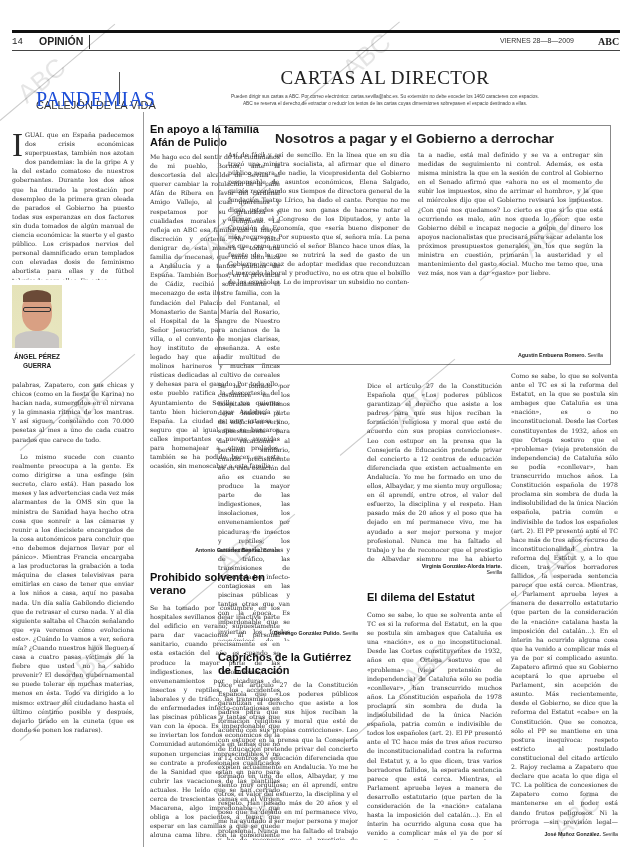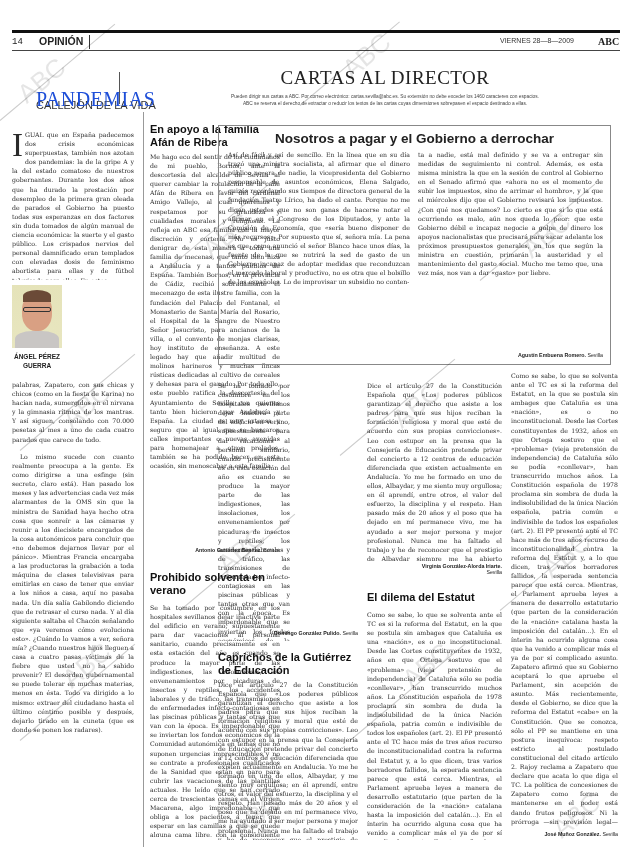--- a/index.html
+++ b/index.html
@@ -67,21 +67,21 @@
 
 <div class="abs txt" style="left:12px; top:380px; width:122px; height:70px; overflow:hidden;">
   <span>palabras, Zapatero, con sus chicas y chicos (como en la fiesta de Karina) no hacían nada, sumergidos en el nirvana y la gimnasia rítmica de los mantras. Y así siguen, consolando con 70.000 pesetas al mes a uno de cada cuatro parados que carece de todo.</span>
 </div>
 <div class="abs txt" style="left:12px; top:452px; width:122px; height:370px; overflow:hidden; text-indent:8px;">
   <span>Lo mismo sucede con cuanto realmente preocupa a la gente. Es como dirigirse a una esfinge (sin secreto, claro está). Han pasado los meses y las advertencias cada vez más alarmantes de la OMS sin que la ministra de Sanidad haya hecho otra cosa que sonreír a las cámaras y reunir a los diecisiete encargados de la cosa autonómicos para concluir que «no debemos dejarnos llevar por el pánico». Mientras Francia encargaba a las productoras la grabación a toda máquina de clases televisivas para emitirlas en caso de tener que enviar a los niños a casa, aquí no pasaba nada. Un día salía Gabilondo diciendo que de retrasar el curso nada. Y al día siguiente saltaba el Chacón señalando que «ya veremos cómo evoluciona esto». ¿Cuándo lo vamos a ver, señora mía? ¿Cuando nuestros hijos lleguen a casa a cuatro pasas víctimas de la fiebre que usted no ha sabido prevenir? El desorden gubernamental se puede tolerar en muchas materias, menos en ésta. Todo va dirigido a lo mismo: extraer del ciudadano hasta el último céntimo posible y después, dejarlo tirado en la cuneta (que es donde se ponen los radares).</span>
 </div>
 
 <div class="abs vline2"></div>
 
-<div class="abs h2" style="left:150px; top:123px; width:130px;">En apoyo a la familia Afán de Ribera</div>
+<div class="abs h2" style="left:150px; top:123px; width:130px;">En apoyo a la familia Afán de Pulido</div>
 <div class="abs txt" style="left:150px; top:152px; width:130px; height:392px; overflow:hidden;">Me hago eco del sentir de los ciudadanos de mi pueblo, Bornos, ante la descortesía del alcalde de Sevilla al querer cambiar la rotulación de la calle Afán de Ribera en favor del cardenal Amigo Vallejo, al cual queremos y respetamos por su grandeza y cualidades morales y religiosas. La refleja en ABC esa familia con la mayor discreción y cortesía. No es justo denigrar de esta manera a toda una familia de mecenas, que tanto bien hizo a Andalucía y a tantos pueblos de España. También Bornos, en la provincia de Cádiz, recibió sobradamente el mecenazgo de esta ilustre familia, con la fundación del Palacio del Fontanal, el Monasterio de Santa María del Rosario, el Hospital de la Sangre de Nuestro Señor Jesucristo, para ancianos de la villa, o el convento de monjas clarisas, hoy instituto de enseñanza. A este legado hay que añadir multitud de molinos harineros y muchas fincas rústicas dedicadas al cultivo de cereales y dehesas para el ganado. Por todo ello, este pueblo ratifica la descortesía del Ayuntamiento de Sevilla con quienes tanto bien hicieron por Andalucía y España. La ciudad es muy extensa y seguro que al igual que se buscaron calles importantes o nuevas avenidas para homenajear a otros prelados, también se ha podido hacer en esta ocasión, sin menoscabar a esta familia.</div>
 <div class="abs sig" style="left:150px; top:547px; width:130px;">
   <b>Antonio Gutiérrez Benítez.</b> <span>Bornos</span>
 </div>
 
 <div class="abs h2" style="left:150px; top:571px; width:130px;">Prohibido solventa en verano</div>
 <div class="abs txt" style="left:150px; top:603px; width:130px; height:234px; overflow:hidden;">
   <span>Se ha tomado por costumbre en los hospitales sevillanos dejar inactiva parte del edificio en verano, supuestamente para dar vacaciones al personal sanitario, cuando precisamente es en esta estación del año es cuando se produce la mayor parte de las indigestiones, las insolaciones, los envenenamientos por picaduras de insectos y reptiles, los accidentes laborales y de tráfico, las transmisiones de enfermedades infecto-contagiosas en las piscinas públicas y tantas otras que van con la época. Es imperdonable que se inviertan los fondos económicos de la Comunidad autonómica en temas que no suponen urgencias imprescindibles y no se contrate a profesionales cualificados de la Sanidad que están en paro para cubrir las vacaciones de las plantillas actuales. He leído que se han cerrado cerca de trescientas camas en el Virgen Macarena, algo impredonable y que obliga a los pacientes a tener que esperar en las camillas a que se quede alguna cama libre, con la consiguiente falta de intimidad y de descanso. A todo esto, me pregunto cómo es posible esta situación cuando, según tengo entendido, el personal que prestaba servicio en el Hospital Militar ha pasado a reforzar los distintos hospitales de la ciudad, en lugar de habilitar dicho hospital para su puesta en funcionamiento.</span>
 </div>
 <div class="abs txt" style="left:289px; top:371px; width:72px; height:0; overflow:hidden;"></div>

